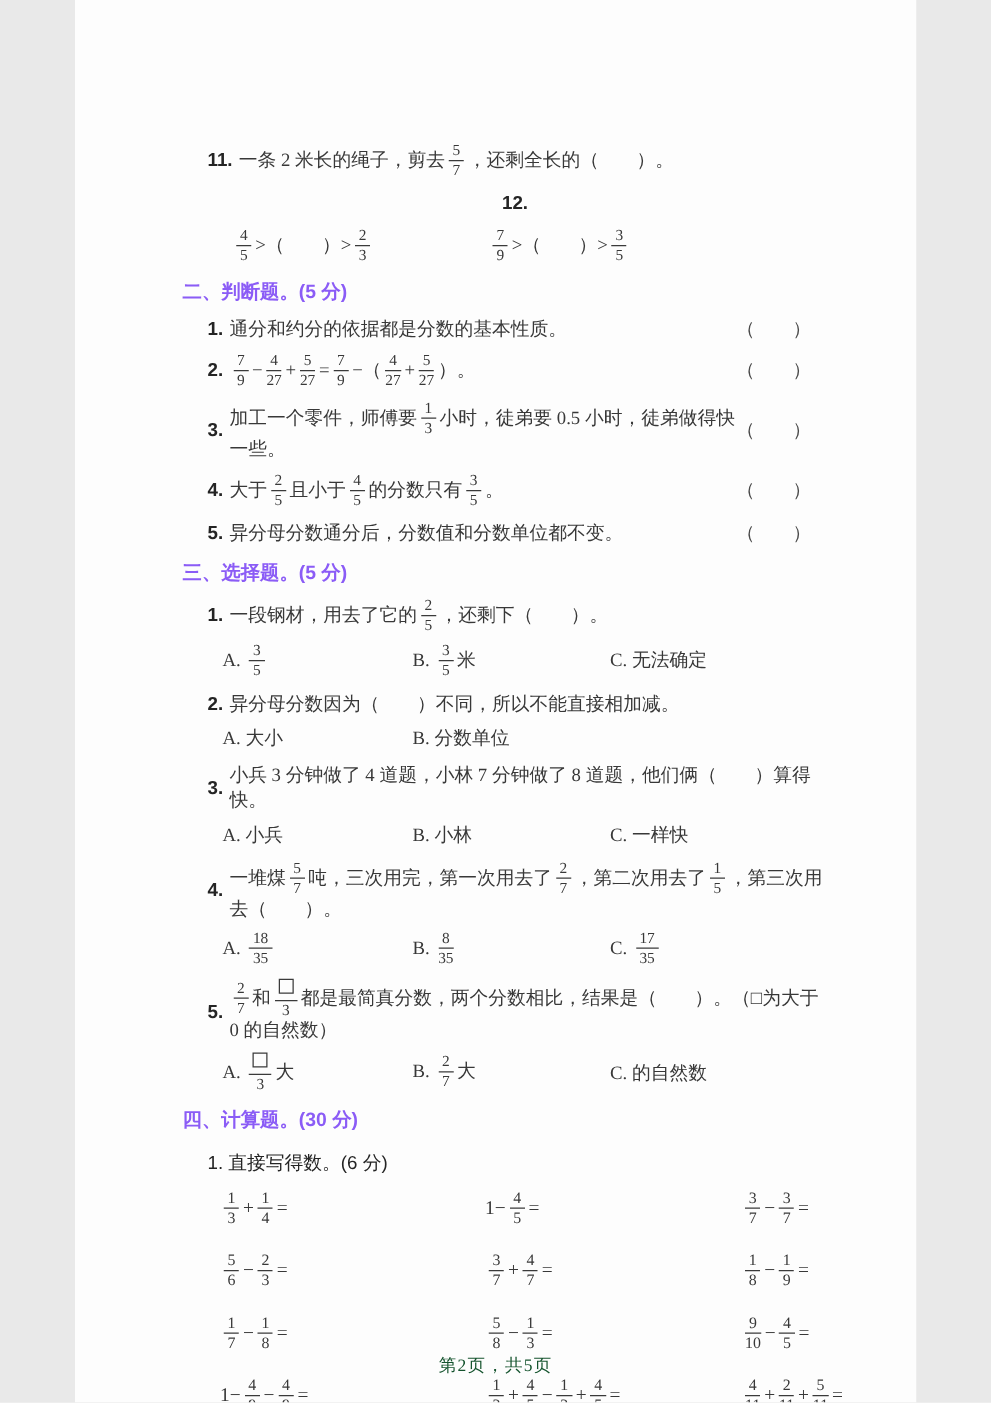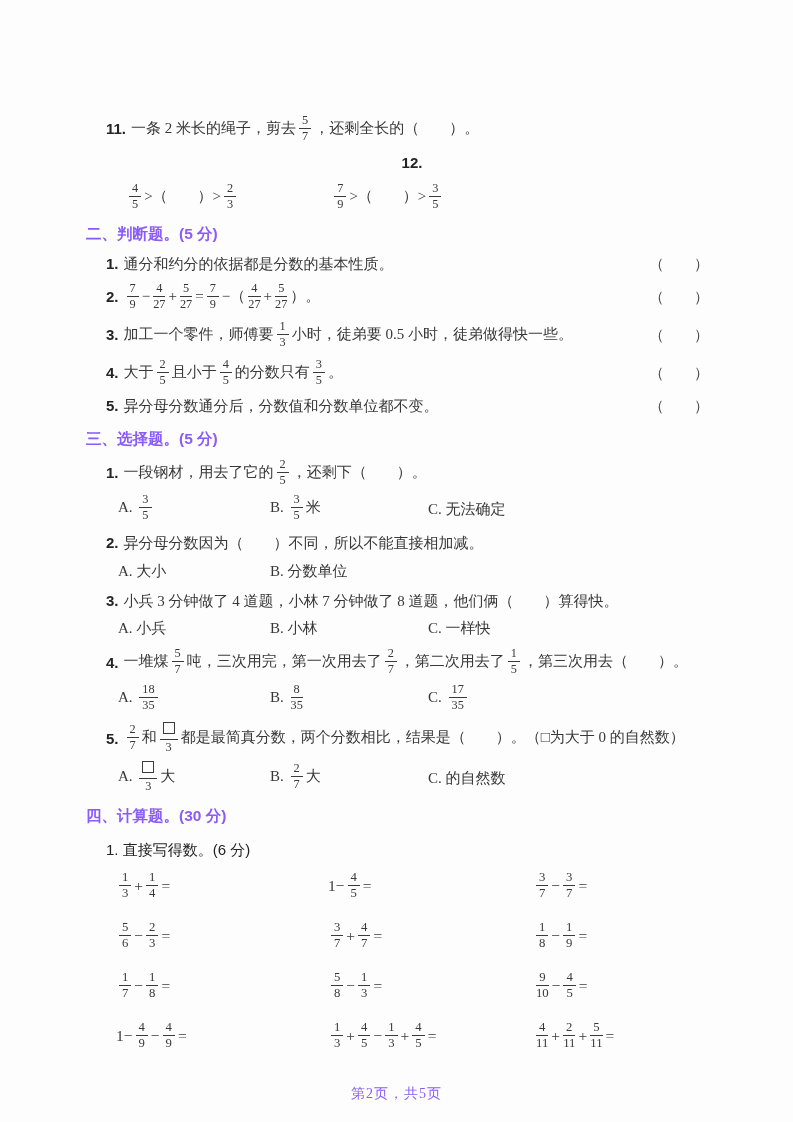--- a/index.html
+++ b/index.html
@@ -1,17 +1,17 @@
 <!DOCTYPE html>
 <html><head>
 <meta charset="utf-8">
 <style>
   html,body{margin:0;padding:0;background:#e9e9e9;}
   .page{
-    width:793px;height:1122px;margin:0 auto;background:#fdfdfd;
+    width:673px;height:1122px;margin:0 auto;background:#fdfdfd;
     color:#383838;box-sizing:border-box;position:relative;overflow:hidden;
     font-family:"Liberation Serif","DejaVu Serif",serif;
     font-size:15px;line-height:1.35;
   }
   .content{padding:106px 70px 0 86px;}
   .sec-title{
     font-family:"Liberation Sans","DejaVu Sans",sans-serif;
     font-weight:700;font-size:15.5px;color:#8b5cf6;
     margin:12px 0 8px 0;
   }
@@ -37,21 +37,21 @@
   .frac{
     display:inline-flex;flex-direction:column;align-items:center;
     vertical-align:middle;margin:0 3px;line-height:1.05;
     font-size:0.82em;position:relative;top:-1px;
   }
   .frac .num{border-bottom:1.3px solid #3a3a3a;padding:0 3px 1px 3px;}
   .frac .den{padding-top:1px;}
   .boxnum{display:inline-block;width:10px;height:10px;border:1.3px solid #3a3a3a;margin-bottom:1px;background:#fdfdfd;}
   .footer{
     position:absolute;left:0;bottom:18px;width:100%;text-align:center;
-    font-size:14px;color:#8b5cf6;letter-spacing:1px;
+    font-size:14px;color:#14532d;letter-spacing:1px;
   }
 </style>
 </head>
 <body>
 
 <div class="page">
   <div class="content">
 
     <div class="q-row">
       <span class="qno">11.</span>

